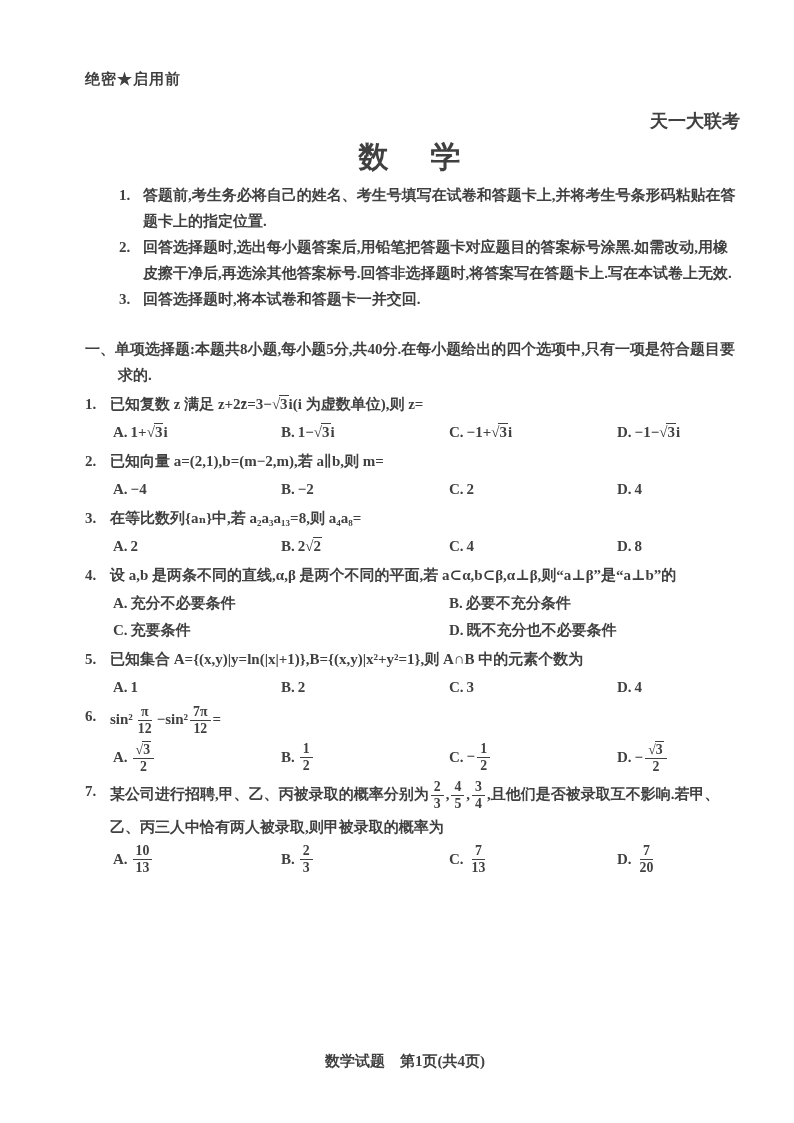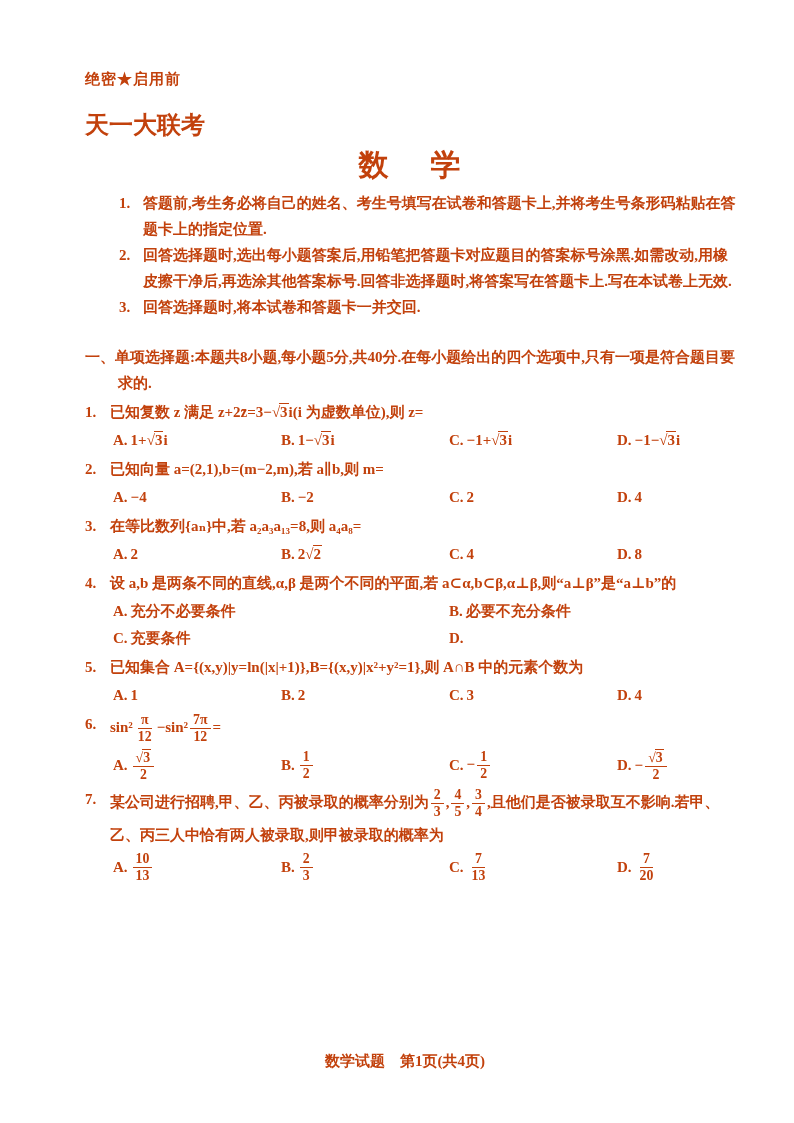--- a/index.html
+++ b/index.html
@@ -3,27 +3,27 @@
 <meta charset="utf-8">
 <style>
   html,body{margin:0;padding:0;background:#ffffff;}
   .page{
     position:relative;
     width:794px;height:1073px;
     background:#ffffff;
     box-sizing:border-box;
     padding:70px 54px 15px 85px;
     overflow:hidden;
-    color:#c2410c;
+    color:#404040;
     font-family:"Liberation Serif","DejaVu Serif",serif;
     font-size:15px;
     font-weight:600;
   }
   .classification{font-size:15px;font-weight:700;letter-spacing:1px;}
-  .organizer{text-align:left;font-size:24px;margin-top:20px;}
+  .organizer{text-align:right;font-size:18px;margin-top:20px;}
   .exam-title{text-align:center;font-size:17px;margin-top:9px;}
   .subject{text-align:center;font-size:30px;font-weight:700;margin-top:4px;letter-spacing:6px;}
   .notice-head{margin-top:28px;font-size:15.5px;font-weight:700;}
   .notice-list{list-style:none;margin:4px 0 0 0;padding:0 0 0 34px;}
   .notice-list li{display:flex;line-height:26px;}
   .li-num{flex:0 0 24px;}
   .li-text{flex:1;}
   .section-head{margin-top:24px;line-height:26px;padding-left:33px;text-indent:-33px;}
   .questions{margin-top:3px;}
   .question{margin-top:2px;}
@@ -159,20 +159,21 @@
           <div class="option">
             <span class="opt-label">B.</span>
             <span class="opt-text">必要不充分条件</span>
           </div>
           <div class="option">
             <span class="opt-label">C.</span>
             <span class="opt-text">充要条件</span>
           </div>
           <div class="option">
             <span class="opt-label">D.</span>
+            <span class="opt-text">既不充分也不必要条件</span>
           </div>
         </div>
   </div>
       <div class="question">
     <div class="q-stem">
       <span class="q-num">5.</span>
       <span class="q-text">已知集合 A={(x,y)|y=ln(|x|+1)},B={(x,y)|x²+y²=1},则 A∩B 中的元素个数为</span>
     </div>
     <div class="q-options cols-4">
           <div class="option">

